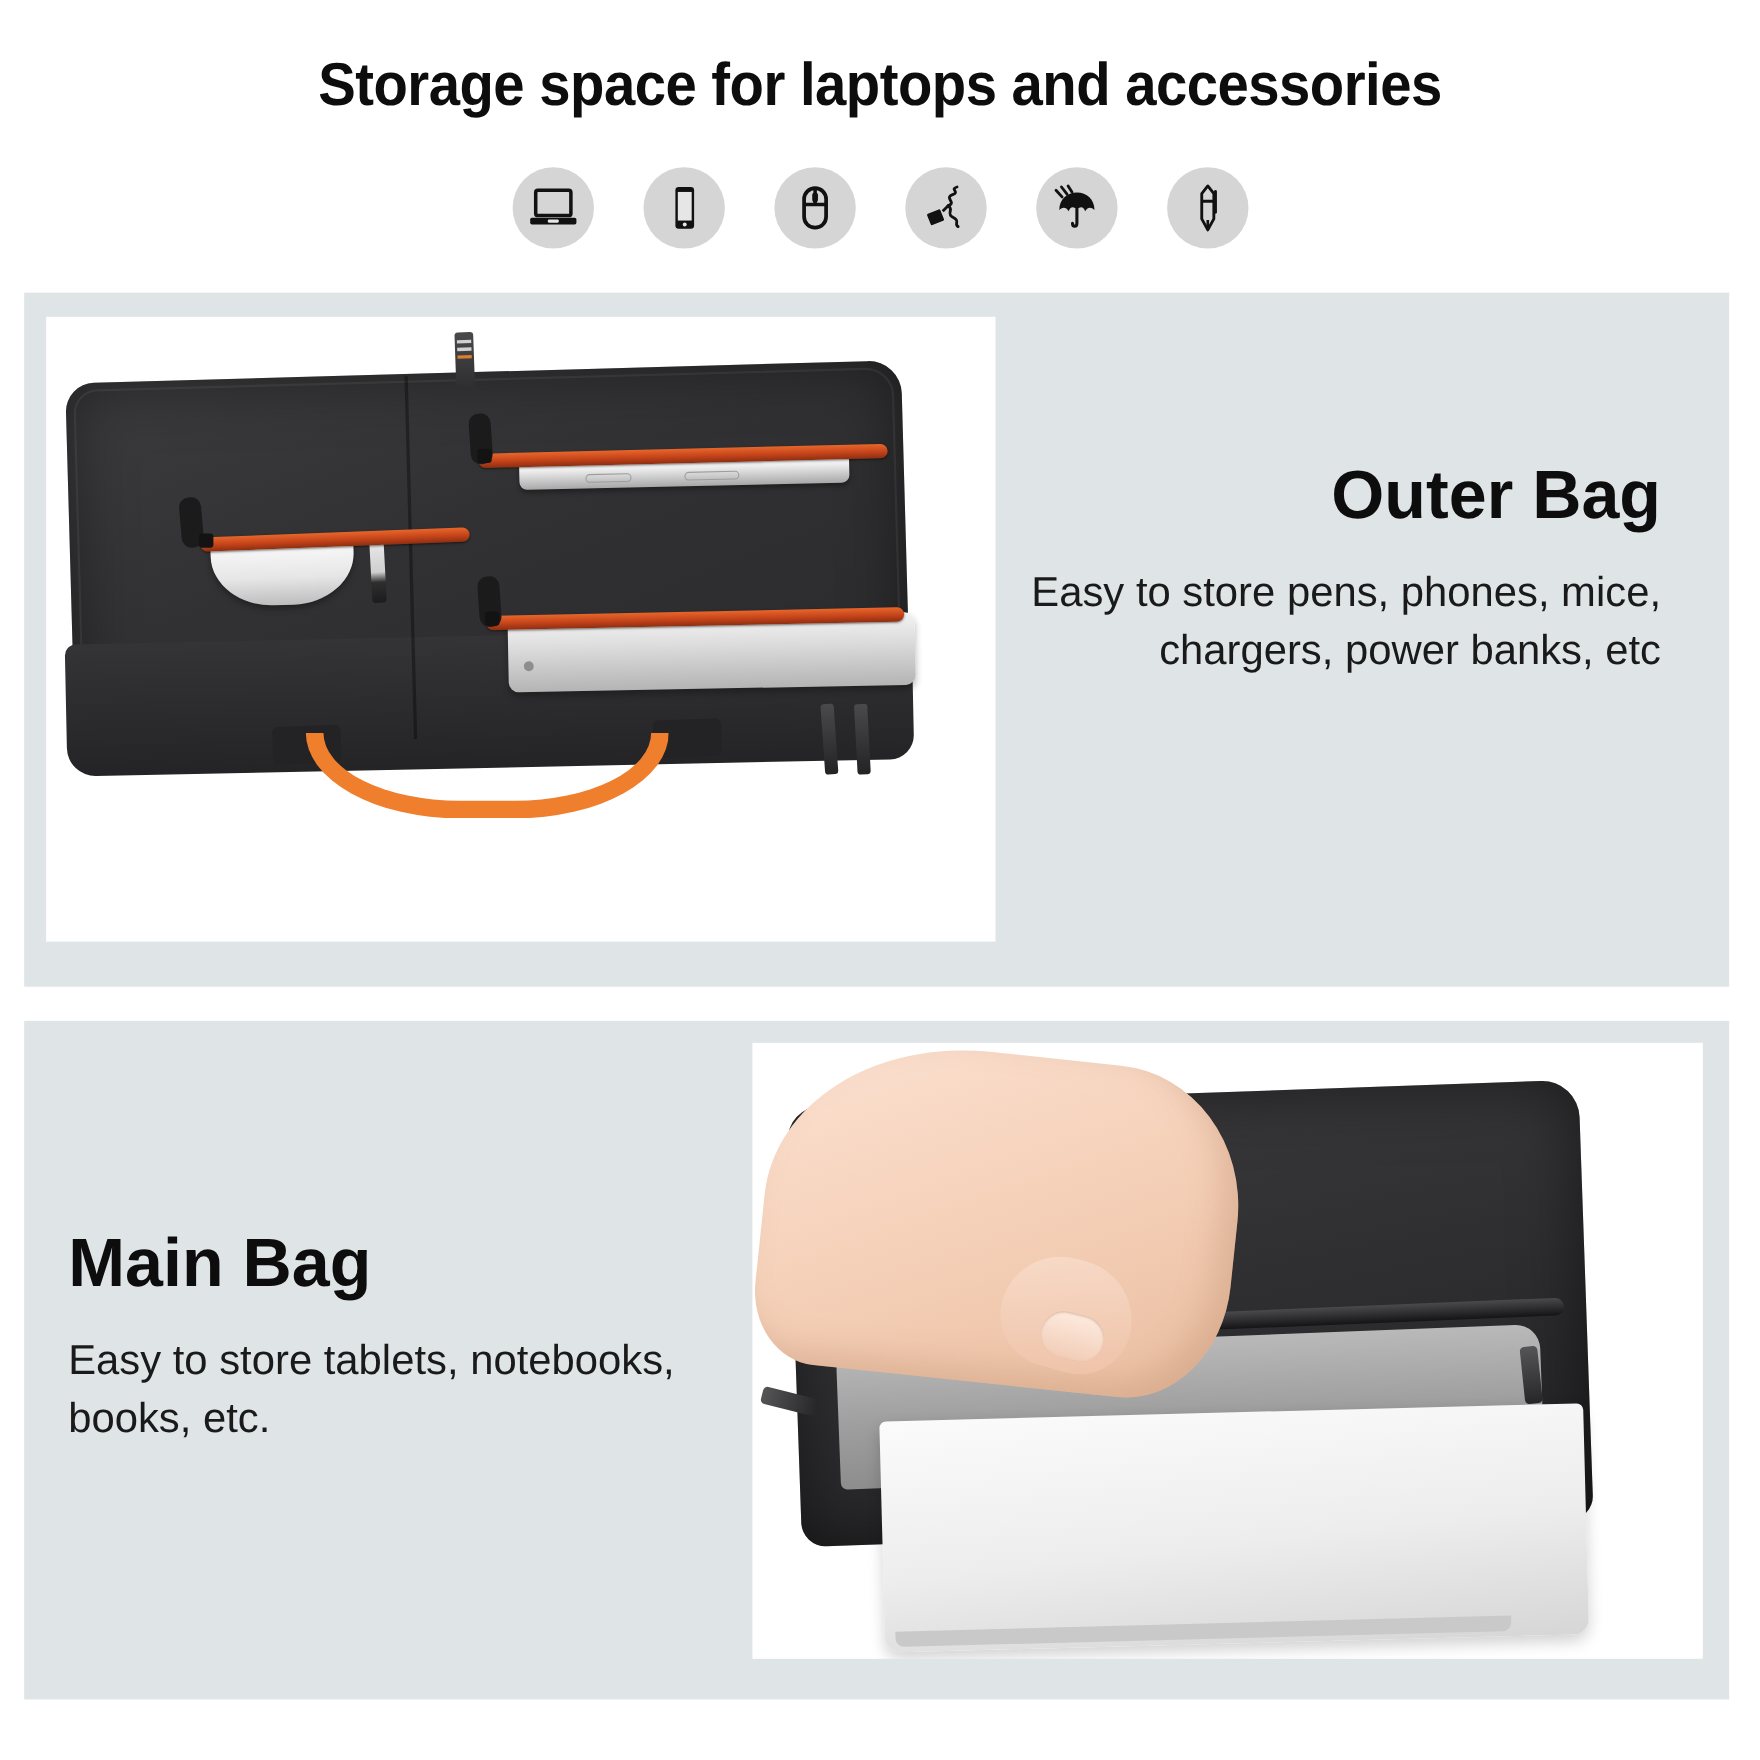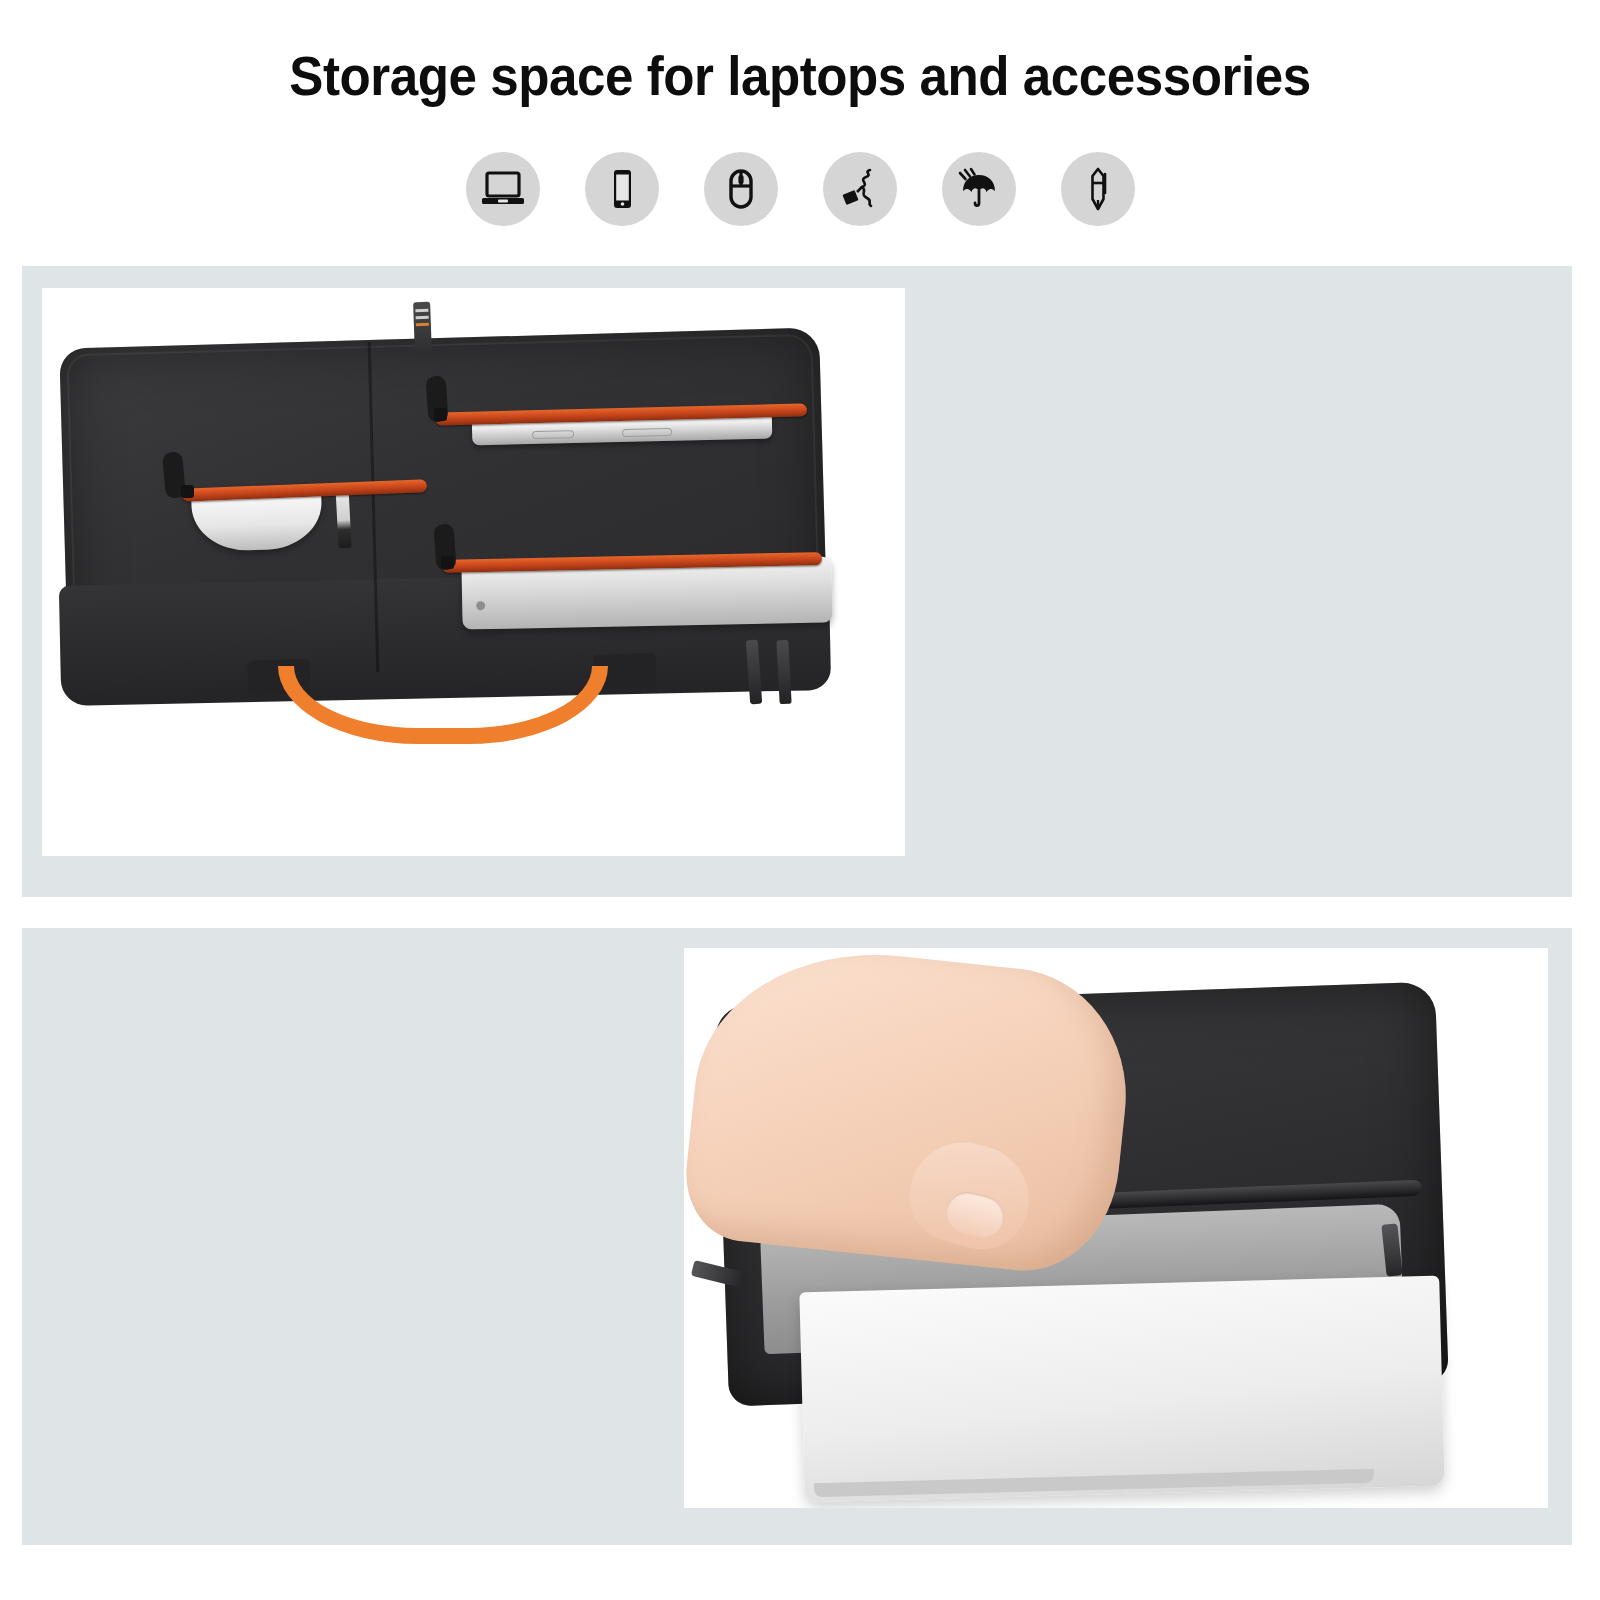--- a/index.html
+++ b/index.html
@@ -483,24 +483,32 @@
     <div class="zip-pull" style="left:399px;top:268px;"></div>
 
     <div class="handle-anchor" style="left:206px;top:372px;transform:rotate(-2deg);"></div>
     <div class="handle-anchor" style="left:552px;top:366px;transform:rotate(-2deg);"></div>
     <div class="handle"></div>
 
     <div class="side-zip-pull" style="left:706px;top:352px;transform:rotate(-4deg);"></div>
     <div class="side-zip-pull" style="left:736px;top:352px;transform:rotate(-3deg);"></div>
   </div>
 
+  <div class="copy-right">
+    <h2 class="section-heading">Outer Bag</h2>
+    <p class="section-body">Easy to store pens, phones, mice, chargers, power banks, etc</p>
+  </div>
 </div>
 
 <div class="panel panel-main">
 
+  <div class="copy-left">
+    <h2 class="section-heading">Main Bag</h2>
+    <p class="section-body">Easy to store tablets, notebooks, books, etc.</p>
+  </div>
 
   <div class="photo photo-main">
     <div class="bag2"></div>
     <div class="bag2-orange"></div>
     <div class="bag2-seam"></div>
     <div class="bag2-zipline"></div>
     <div class="liner"></div>
     <div class="laptop-obj"></div>
     <div class="laptop-lip"></div>
     <div class="hand"></div>

